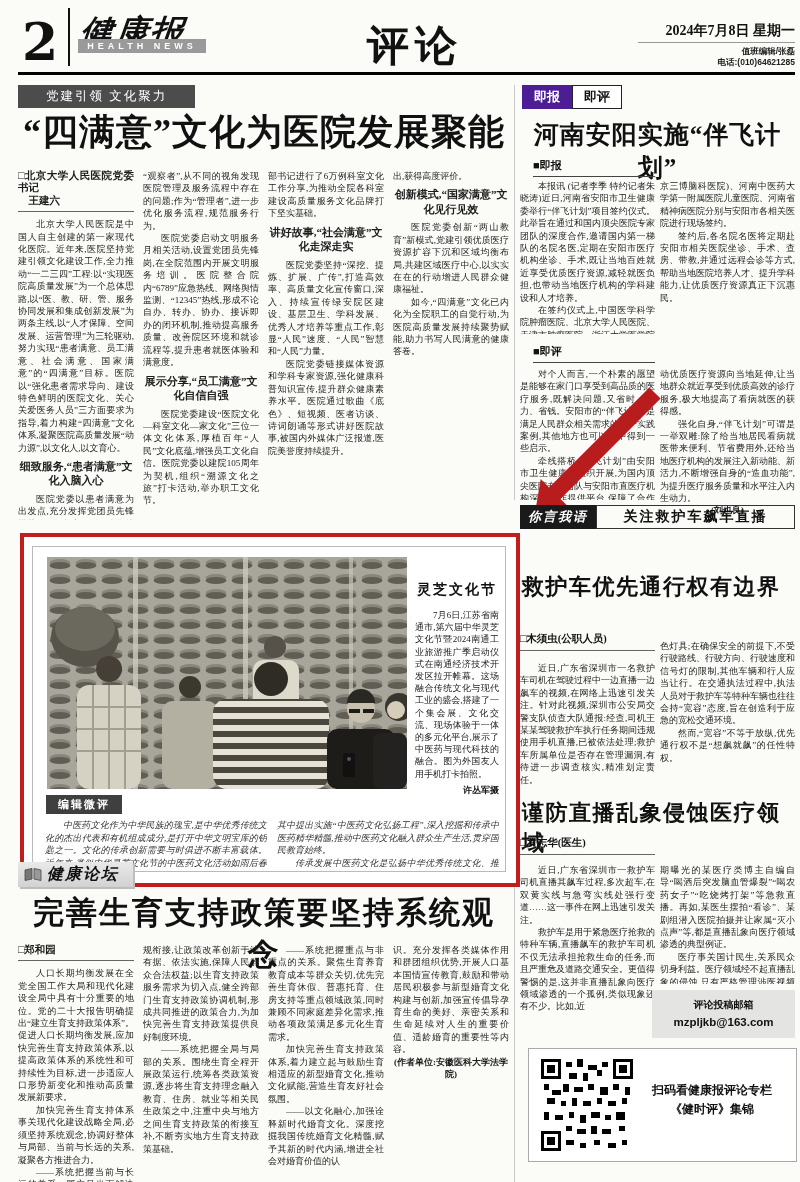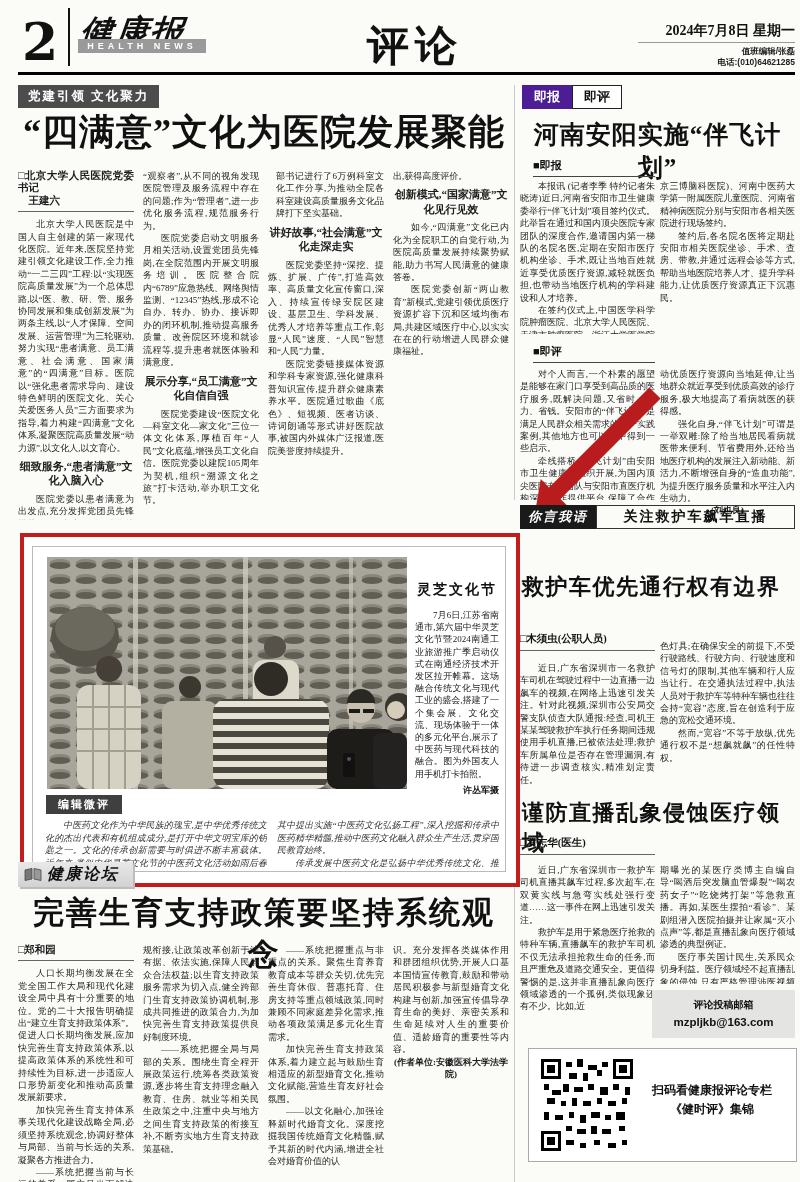--- a/index.html
+++ b/index.html
@@ -10,21 +10,21 @@
   .pagenum{font-size:52px;font-weight:bold;line-height:1;font-family:"DejaVu Serif",serif;}
   .logo-cn{font-size:33px;font-weight:bold;font-style:italic;letter-spacing:2px;transform:skewX(-6deg);}
   .logo-en{background:#9a9a9a;color:#fff;font-family:"Liberation Sans",sans-serif;
            font-size:9px;font-weight:bold;letter-spacing:4px;text-align:center;padding:2px 0;}
   .section-title{font-size:42px;font-weight:bold;letter-spacing:6px;}
   .date{font-size:14px;font-weight:bold;text-align:right;}
   .hsmall{font-size:8.5px;text-align:right;color:#222;font-family:"Liberation Sans",sans-serif;font-weight:bold;}
   .rule{background:#000;}
   .grule{background:#999;}
   
-  .tagbox{background:#4c4c4c;color:#fff;font-weight:bold;font-size:12.5px;padding:3px 10px;letter-spacing:2px;}
+  .tagbox{background:#4c4c4c;color:#fff;font-weight:normal;font-size:12.5px;padding:3px 28px;letter-spacing:2px;}
   .tab-dark{background:#4c1d95;color:#fff;font-weight:bold;font-size:13px;padding:3px 12px;display:inline-block;}
   .tab-light{background:#fff;color:#111;font-weight:bold;font-size:13px;padding:2px 11px;border:1.5px solid #222;display:inline-block;}
   
   .h-lead{font-size:36px;font-weight:bold;text-align:center;letter-spacing:1px;line-height:1.15;}
   .h-right{font-size:25px;font-weight:bold;text-align:center;letter-spacing:1px;}
   .h-mid{font-size:22px;font-weight:bold;letter-spacing:1.5px;}
   .h-forum{font-size:31px;font-weight:bold;text-align:center;letter-spacing:2px;}
   
   .col{font-size:9px;line-height:12.4px;text-align:justify;overflow:hidden;color:#1c1c1c;}
   .col p{margin:0;text-indent:2em;}
@@ -88,35 +88,35 @@
   <div class="abs col" style="left:143px;top:170px;width:116px;height:350px;">
     <p style="text-indent:0;">“观察者”,从不同的视角发现医院管理及服务流程中存在的问题;作为“管理者”,进一步优化服务流程,规范服务行为。</p>
     <p>医院党委启动文明服务月相关活动,设置党团员先锋岗,在全院范围内开展文明服务培训。医院整合院内“6789”应急热线、网络舆情监测、“12345”热线,形成不论自办、转办、协办、接诉即办的闭环机制,推动提高服务质量、改善院区环境和就诊流程等,提升患者就医体验和满意度。</p>
     <div class="sub">
         <p>展示分享,“员工满意”文化自信自强</p>
       </div>
     <p>医院党委建设“医院文化—科室文化—家文化”三位一体文化体系,厚植百年“人民”文化底蕴,增强员工文化自信。医院党委以建院105周年为契机,组织“溯源文化之旅”打卡活动,举办职工文化节。</p>
   </div>
 
   <div class="abs col" style="left:268px;top:170px;width:116px;height:350px;">
-    <p style="text-indent:0;margin-left:8px;">部书记进行了6万例科室文化工作分享,为推动全院各科室建设高质量服务文化品牌打下坚实基础。</p>
+    <p style="text-indent:0;">部书记进行了6万例科室文化工作分享,为推动全院各科室建设高质量服务文化品牌打下坚实基础。</p>
     <div class="sub">
         <p>讲好故事,“社会满意”文化走深走实</p>
       </div>
     <p>医院党委坚持“深挖、提炼、扩展、广传”,打造高效率、高质量文化宣传窗口,深入、持续宣传绿安院区建设、基层卫生、学科发展、优秀人才培养等重点工作,彰显“人民”速度、“人民”智慧和“人民”力量。</p>
     <p>医院党委链接媒体资源和学科专家资源,强化健康科普知识宣传,提升群众健康素养水平。医院通过歌曲《底色》、短视频、医者访谈、诗词朗诵等形式讲好医院故事,被国内外媒体广泛报道,医院美誉度持续提升。</p>
   </div>
 
   <div class="abs col" style="left:393px;top:170px;width:116px;height:350px;">
     <p style="text-indent:0;">出,获得高度评价。</p>
     <div class="sub">
         <p>创新模式,“国家满意”文化见行见效</p>
       </div>
+    <p>医院党委创新“两山教育”新模式,党建引领优质医疗资源扩容下沉和区域均衡布局,共建区域医疗中心,以实实在在的行动增进人民群众健康福祉。</p>
     <p>如今,“四满意”文化已内化为全院职工的自觉行动,为医院高质量发展持续聚势赋能,助力书写人民满意的健康答卷。</p>
-    <p>医院党委创新“两山教育”新模式,党建引领优质医疗资源扩容下沉和区域均衡布局,共建区域医疗中心,以实实在在的行动增进人民群众健康福祉。</p>
   </div>
 
   <div class="abs vline" style="left:514px;top:85px;height:415px;"></div>
   <div class="abs vline" style="left:514px;top:860px;height:322px;"></div>
 
   <div class="abs" style="left:522px;top:85px;">
     <span class="tab-dark">即报</span><span class="tab-light">即评</span>
   </div>
   <div class="abs h-right" style="left:520px;top:118px;width:275px;">河南安阳实施“伴飞计划”</div>
 

